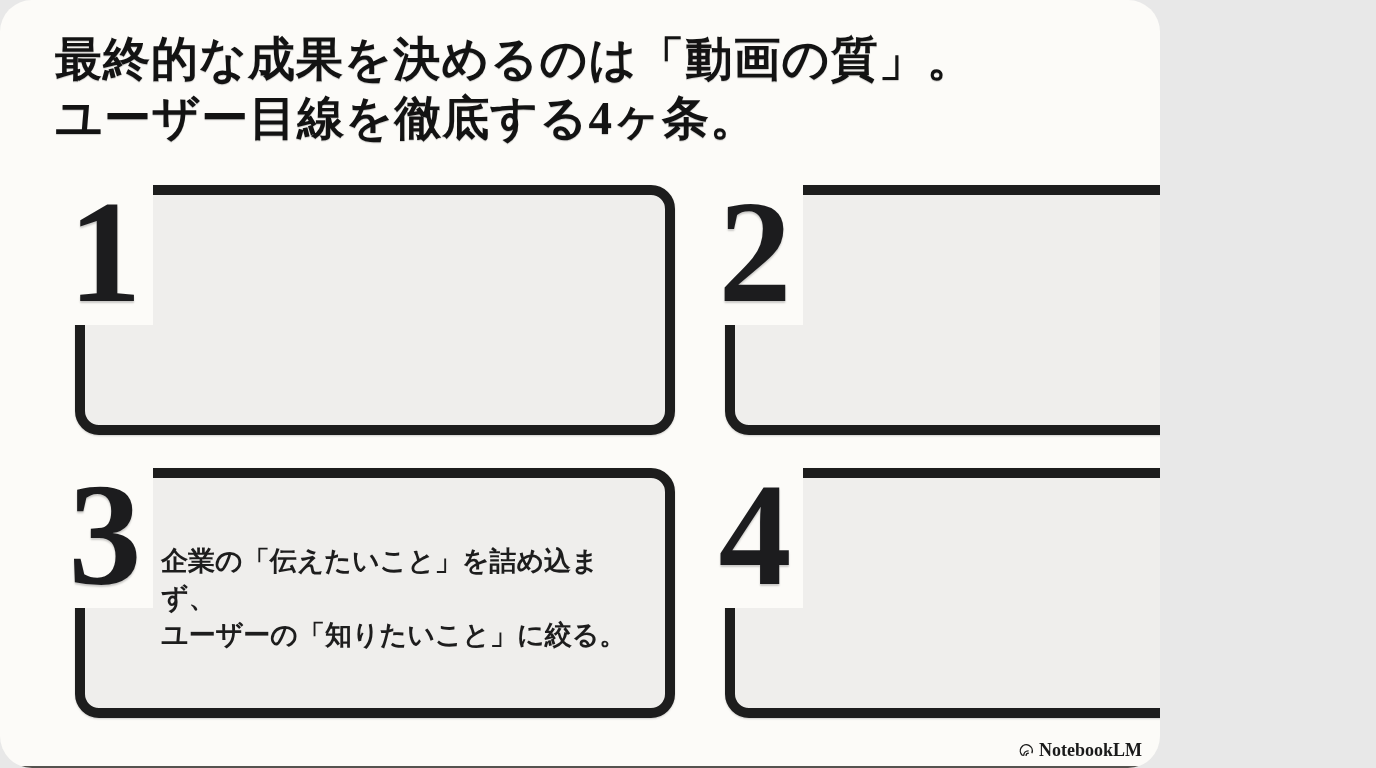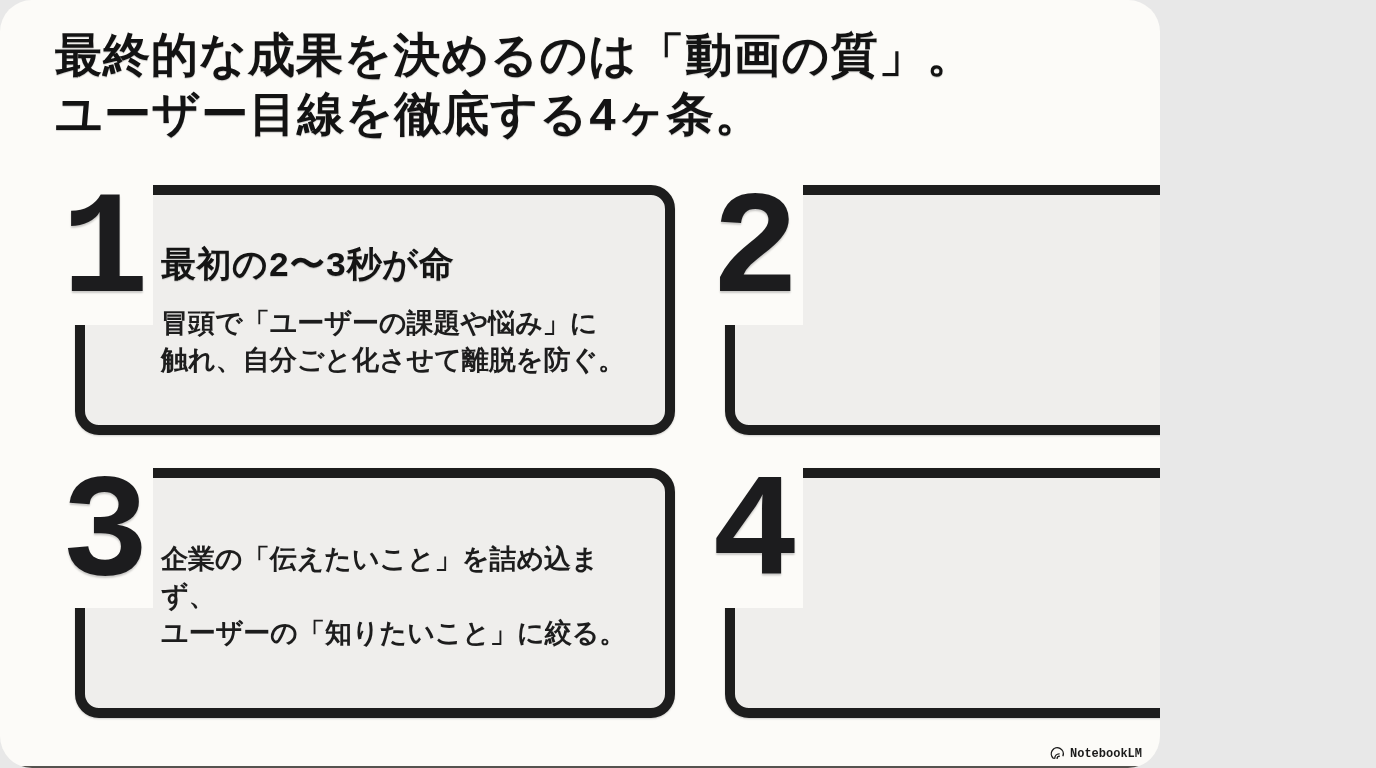--- a/index.html
+++ b/index.html
@@ -3,21 +3,21 @@
 <meta charset="utf-8">
 <style>
   * { margin: 0; padding: 0; box-sizing: border-box; }
   html, body { background: #e8e8e8; }
   .stage {
     position: relative;
     width: 1160px;
     height: 768px;
     background: #fcfbf8;
     overflow: hidden;
-    font-family: Liberation Mono, monospace;
+    font-family: Liberation Serif, serif;
     color: #1d1d1d;
     border-radius: 32px;
   }
   .title {
     position: absolute;
     left: 55px;
     top: 30px;
     font-size: 47px;
     line-height: 1.25;
     font-weight: 900;
@@ -75,21 +75,21 @@
     color: #1d1d1d;
     white-space: pre-line;
   }
   .footer {
     position: absolute;
     right: 18px;
     bottom: 7px;
     display: flex;
     align-items: center;
     gap: 5px;
-    font-size: 12px;
+    font-size: 18px;
     font-weight: 700;
     color: #1a1a1a;
   }
   .footer svg { display: block; }
   .bottom-line {
     position: absolute;
     left: 0; right: 0; bottom: 0;
     height: 2px;
     background: #55534f;
   }
@@ -97,25 +97,20 @@
 </head>
 <body>
 
 <div class="stage">
 
   <h1 class="title">最終的な成果を決めるのは「動画の質」。
 ユーザー目線を徹底する4ヶ条。</h1>
 
   <section class="card card-1">
     <div class="num">1</div>
-    <div class="content">
-      <h2 class="heading">最初の2〜3秒が命</h2>
-      <p class="desc">冒頭で「ユーザーの課題や悩み」に
-触れ、自分ごと化させて離脱を防ぐ。</p>
-    </div>
   </section>
 
   <section class="card card-2">
     <div class="num">2</div>
     <div class="content">
     </div>
   </section>
 
   <section class="card card-3">
     <div class="num">3</div>

